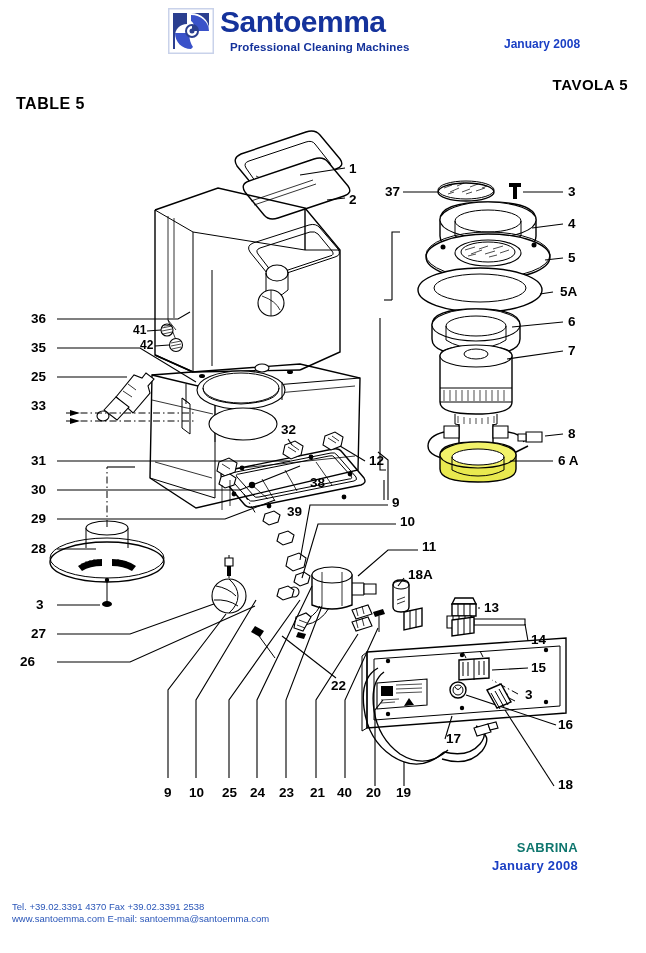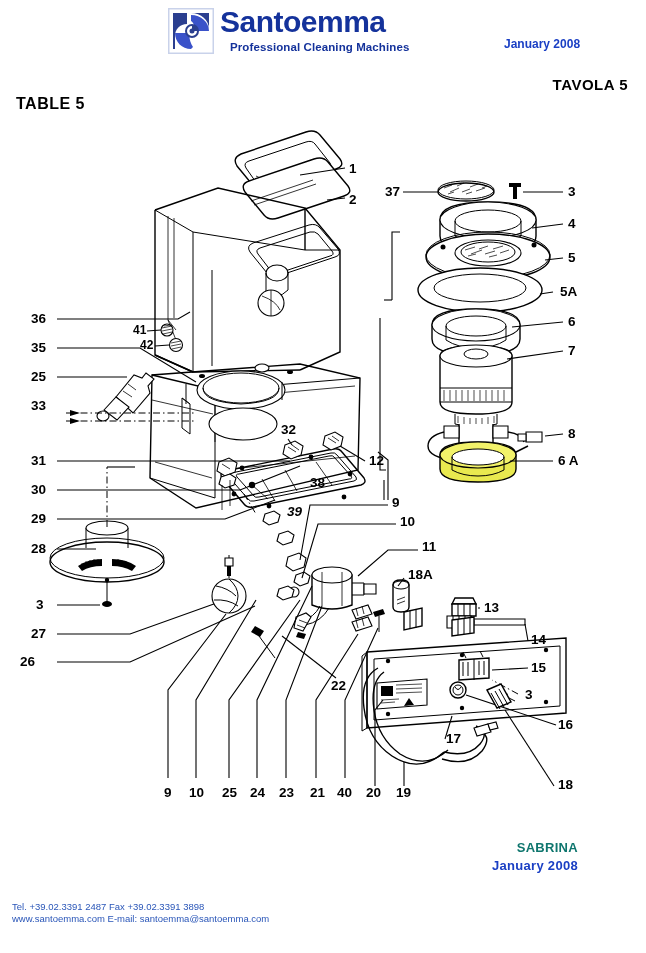--- a/index.html
+++ b/index.html
@@ -467,21 +467,21 @@
   <div class="lbl" style="left:31px;top:483px;">30</div>
   <div class="lbl" style="left:31px;top:512px;">29</div>
   <div class="lbl" style="left:31px;top:542px;">28</div>
   <div class="lbl" style="left:36px;top:598px;">3</div>
   <div class="lbl" style="left:31px;top:627px;">27</div>
   <div class="lbl" style="left:20px;top:655px;">26</div>
 
   <div class="lbl" style="left:281px;top:423px;">32</div>
   <div class="lbl" style="left:369px;top:454px;">12</div>
   <div class="lbl" style="left:266px;top:476px;margin-left:44px;">38</div>
-  <div class="lbl" style="left:287px;top:505px;font-style:italic;">39</div>
+  <div class="lbl" style="left:287px;top:505px;">39</div>
   <div class="lbl" style="left:392px;top:496px;">9</div>
   <div class="lbl" style="left:400px;top:515px;">10</div>
   <div class="lbl" style="left:422px;top:540px;">11</div>
   <div class="lbl" style="left:408px;top:568px;">18A</div>
   <div class="lbl" style="left:484px;top:601px;">13</div>
   <div class="lbl" style="left:531px;top:633px;">14</div>
   <div class="lbl" style="left:531px;top:661px;">15</div>
   <div class="lbl" style="left:525px;top:688px;">3</div>
   <div class="lbl" style="left:558px;top:718px;">16</div>
   <div class="lbl" style="left:446px;top:732px;">17</div>
@@ -495,17 +495,17 @@
   <div class="lbl" style="left:279px;top:786px;">23</div>
   <div class="lbl" style="left:310px;top:786px;">21</div>
   <div class="lbl" style="left:337px;top:786px;">40</div>
   <div class="lbl" style="left:366px;top:786px;">20</div>
   <div class="lbl" style="left:396px;top:786px;">19</div>
 
   <div class="foot-model">SABRINA</div>
   <div class="foot-date">January 2008</div>
 
   <div class="addr">
-    <div>Tel. +39.02.3391 2487   Fax  +39.02.3391 3898</div>
+    <div>Tel. +39.02.3391 4370   Fax  +39.02.3391 2538</div>
     <div>www.santoemma.com  E-mail: santoemma@santoemma.com</div>
   </div>
 
 </div>
 
 </body></html>

